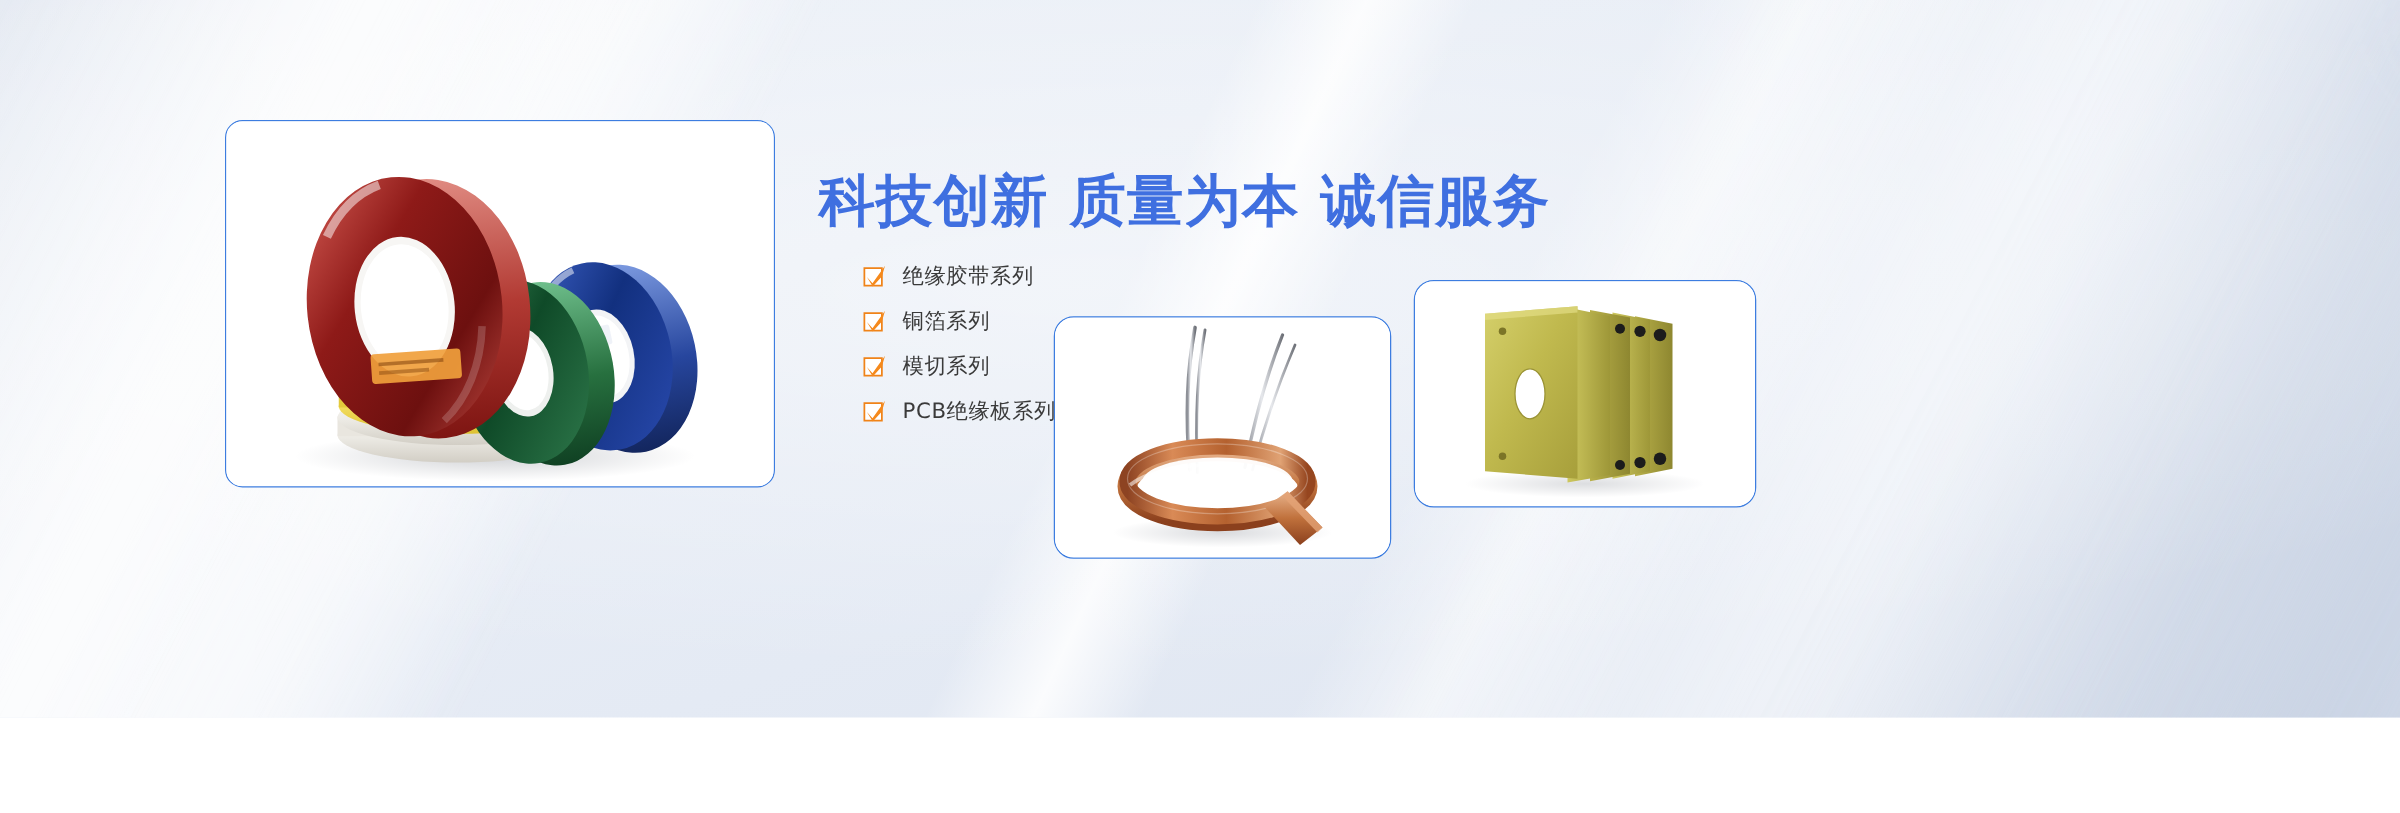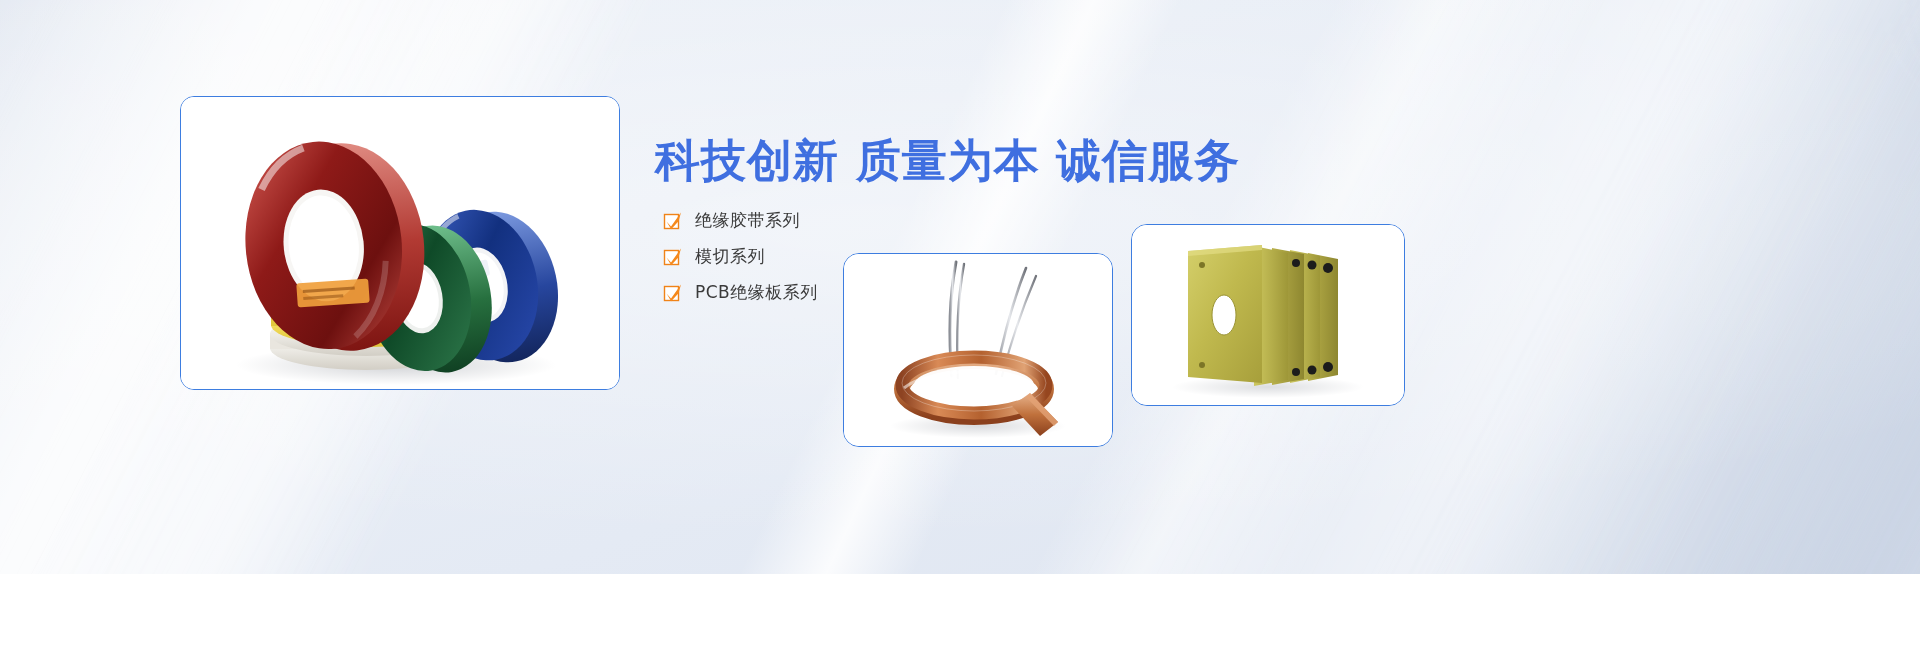--- a/index.html
+++ b/index.html
@@ -36,21 +36,21 @@
   #card-pcb{left:1131px;top:224px;width:272px;height:180px;border-radius:16px;}
   .card svg{display:block;width:100%;height:100%;}
 
   
   .headline{
     position:absolute;left:655px;top:131px;
     font-size:45px;font-weight:bold;letter-spacing:1px;
     color:#3f6fe0;white-space:nowrap;
     font-family:"DejaVu Sans","Liberation Sans",sans-serif;
   }
-  .feature-list{position:absolute;left:663px;top:203px;}
+  .feature-list{position:absolute;left:690px;top:203px;}
   .feature-item{display:flex;align-items:center;height:35px;margin-bottom:1px;}
   .chk{width:19px;height:19px;flex:0 0 19px;position:relative;margin-right:13px;}
   .chk svg{display:block;}
   .feature-label{
     font-size:17px;color:#3a3a3a;letter-spacing:.5px;
     font-family:"DejaVu Sans","Liberation Sans",sans-serif;
   }
 </style>
 </head>
 <body>
@@ -292,20 +292,29 @@
     <div class="feature-item">
       <span class="chk">
         <svg width="19" height="19" viewBox="0 0 19 19">
           <rect x="1.5" y="3.5" width="14" height="14" fill="#fff" stroke="#f08318" stroke-width="1.4"></rect>
           <path d="M3.5,10.5 L8,15.5 L18,1.5 L15.5,10.2 L8.2,18.2 Z" fill="#f5891c"></path>
         </svg>
       </span>
       <span class="feature-label">绝缘胶带系列</span>
     </div>
 
+    <div class="feature-item">
+      <span class="chk">
+        <svg width="19" height="19" viewBox="0 0 19 19">
+          <rect x="1.5" y="3.5" width="14" height="14" fill="#fff" stroke="#f08318" stroke-width="1.4"></rect>
+          <path d="M3.5,10.5 L8,15.5 L18,1.5 L15.5,10.2 L8.2,18.2 Z" fill="#f5891c"></path>
+        </svg>
+      </span>
+      <span class="feature-label">铜箔系列</span>
+    </div>
 
     <div class="feature-item">
       <span class="chk">
         <svg width="19" height="19" viewBox="0 0 19 19">
           <rect x="1.5" y="3.5" width="14" height="14" fill="#fff" stroke="#f08318" stroke-width="1.4"></rect>
           <path d="M3.5,10.5 L8,15.5 L18,1.5 L15.5,10.2 L8.2,18.2 Z" fill="#f5891c"></path>
         </svg>
       </span>
       <span class="feature-label">模切系列</span>
     </div>

